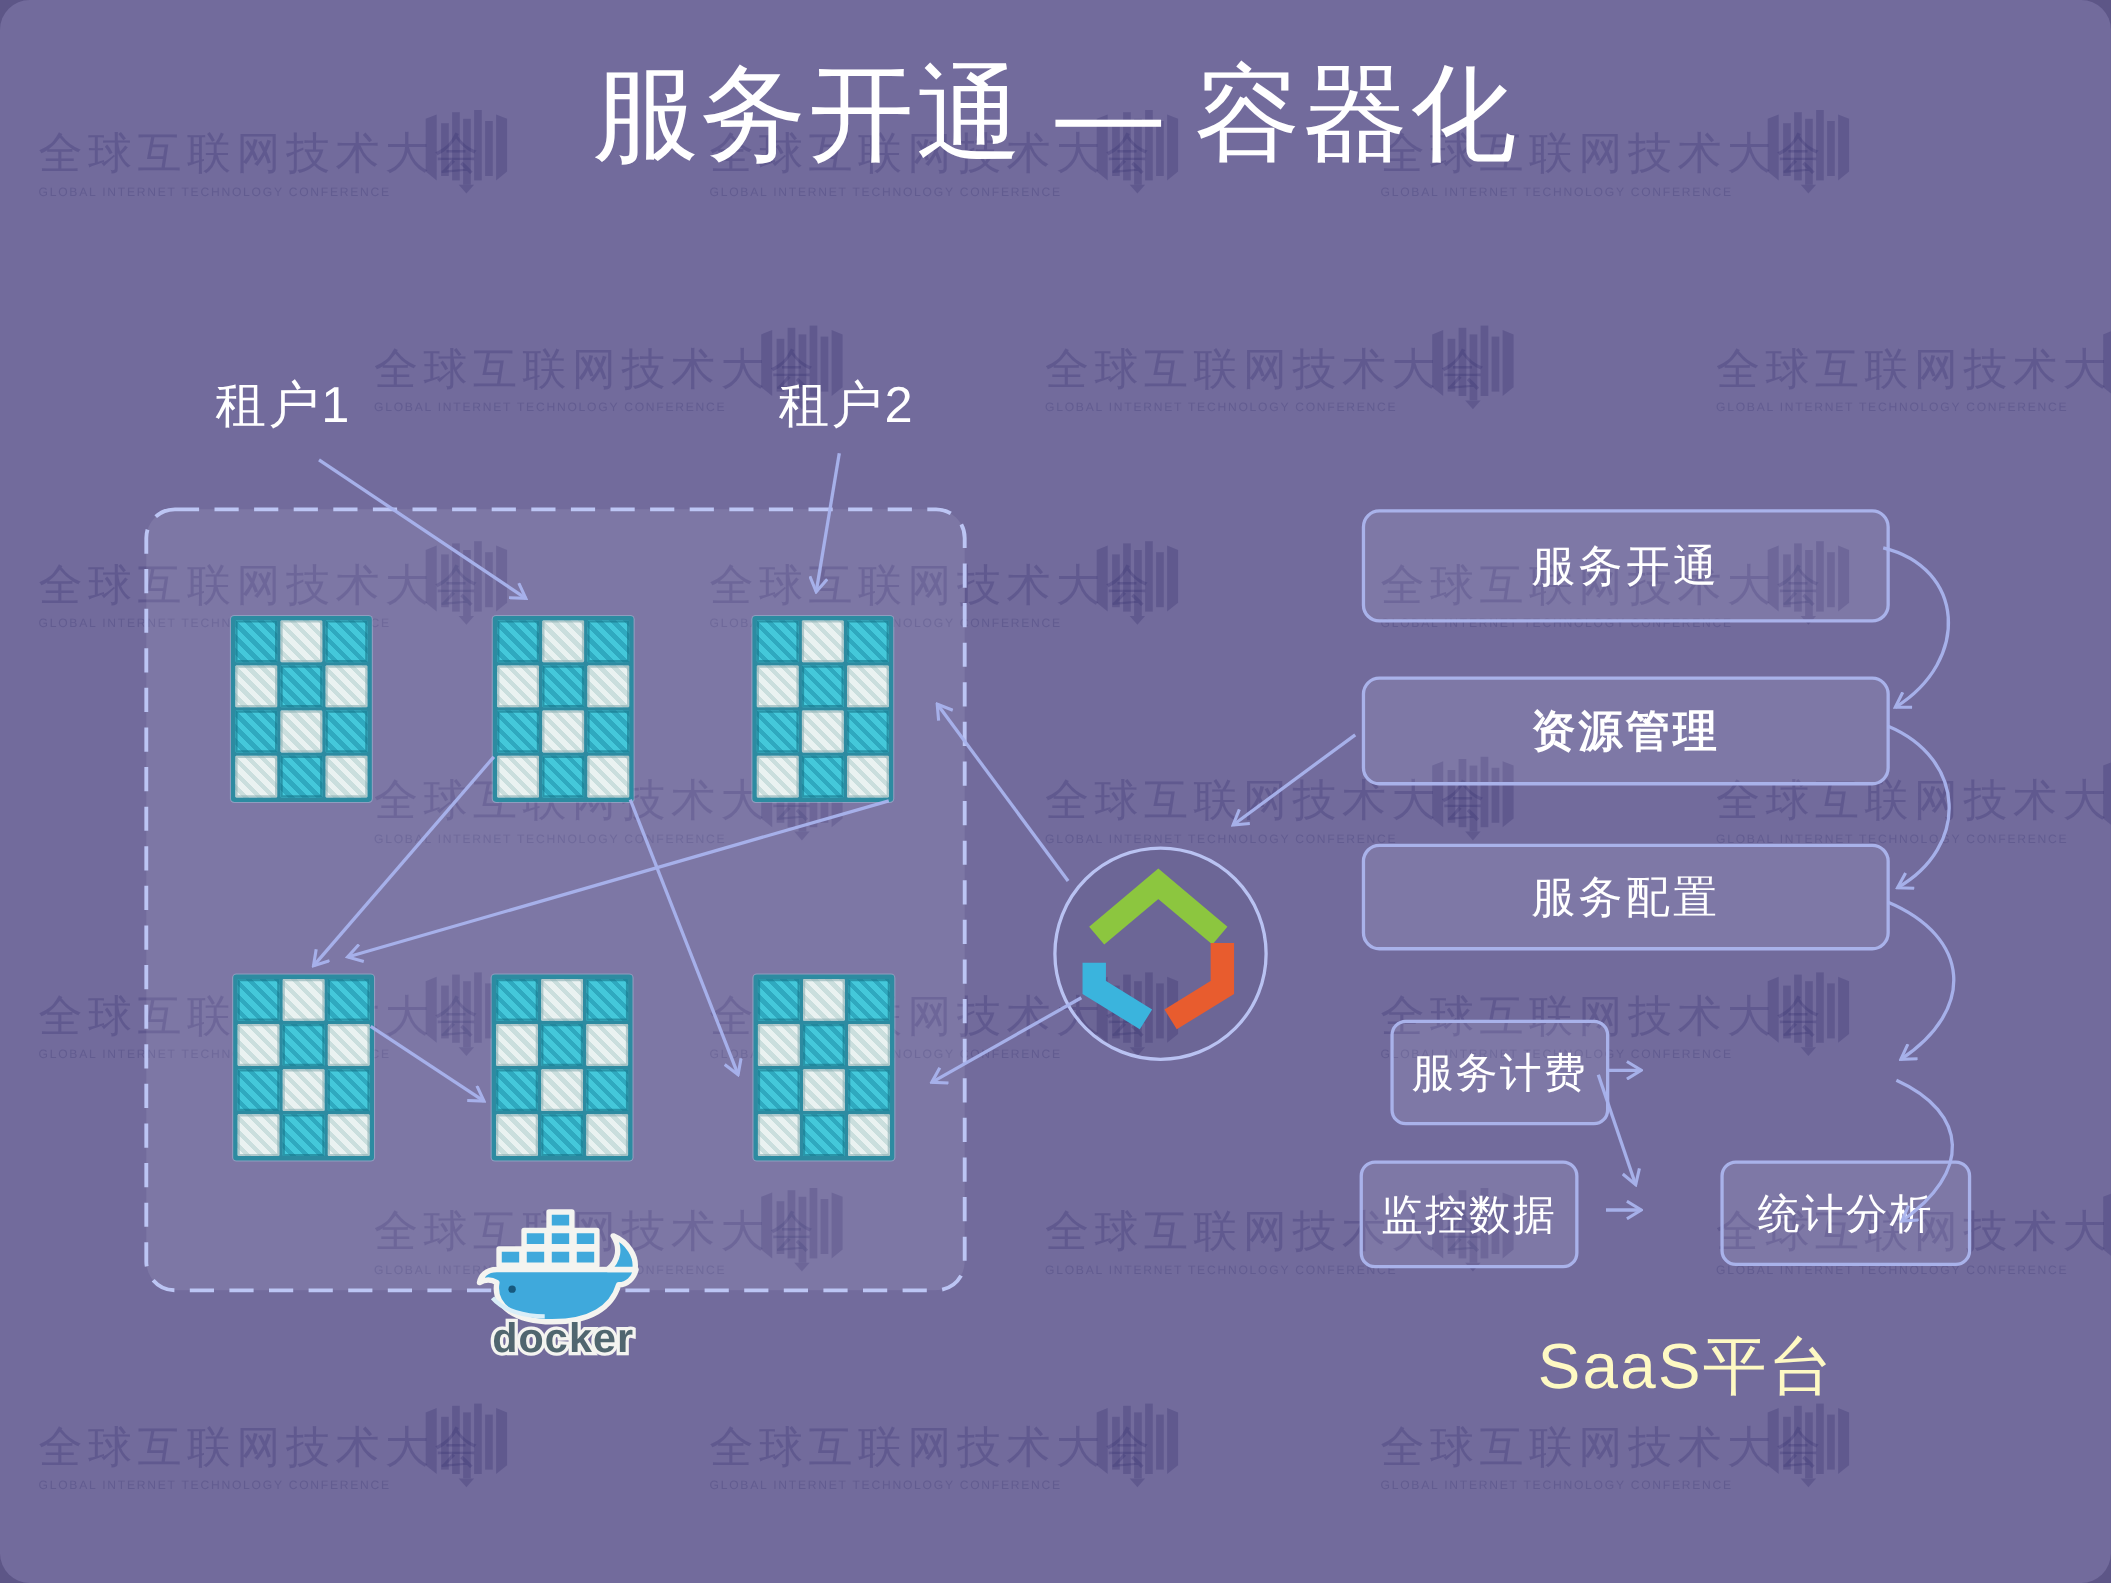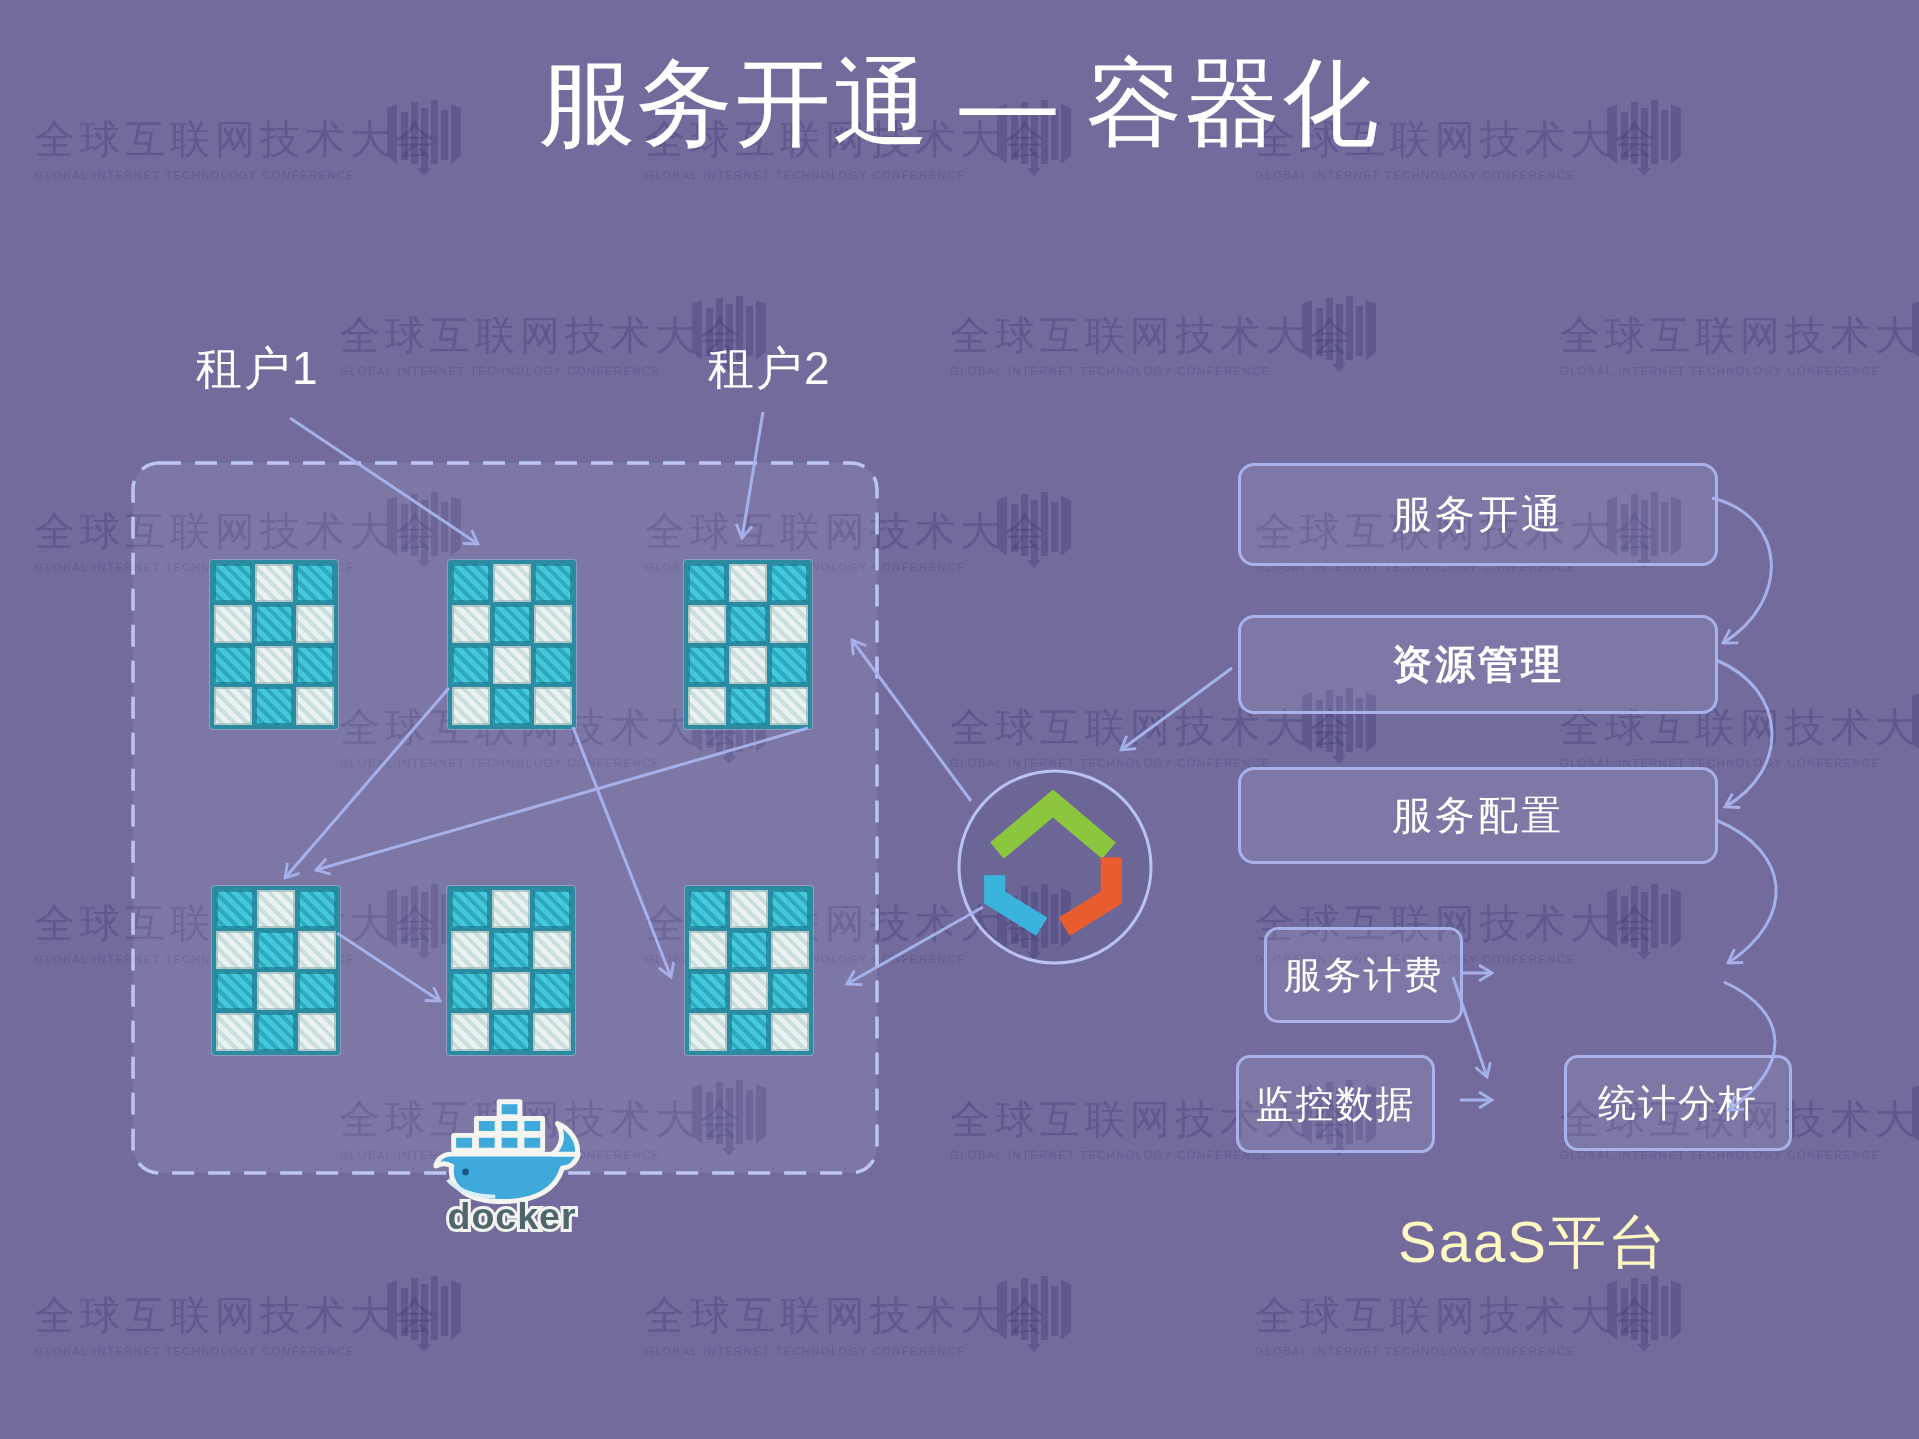--- a/index.html
+++ b/index.html
@@ -1,20 +1,21 @@
 <!DOCTYPE html>
 <html><head>
 <meta charset="utf-8">
 <style>
   html,body{margin:0;padding:0;background:#5d5687;}
   .stage{
     position:relative;width:1919px;height:1439px;overflow:hidden;
     background:#726b9c;
     font-family:"Liberation Sans","DejaVu Sans",sans-serif;
     color:#fff;
+    border-radius:27px;
   }
   .layer{position:absolute;left:0;top:0;width:1919px;height:1439px;}
   
   #wm-layer{z-index:0;}
   .wm{position:absolute;width:460px;white-space:nowrap;}
   .wm-cn{font-size:40px;letter-spacing:5px;color:rgba(56,50,112,.30);font-weight:400;}
   .wm-en{font-size:11px;letter-spacing:1.6px;color:rgba(56,50,112,.26);margin-top:2px;}
   .wm-logo{position:absolute;right:28px;top:-18px;opacity:.30;}
   
   #bg-svg{z-index:1;}

